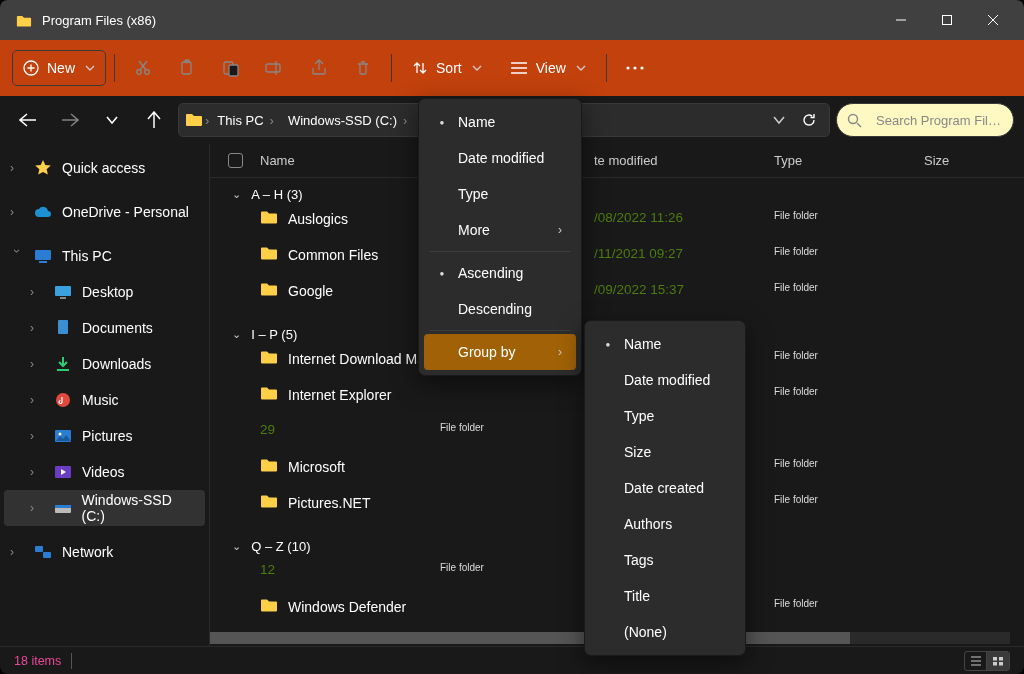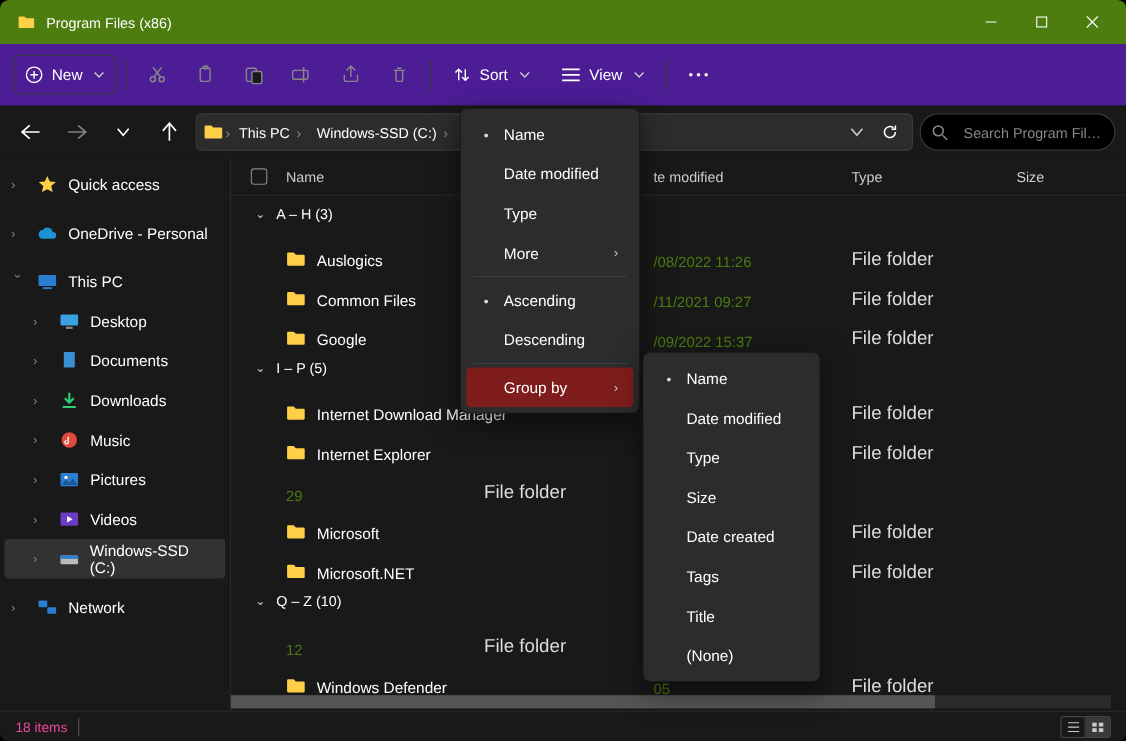--- a/index.html
+++ b/index.html
@@ -1,37 +1,37 @@
 <!DOCTYPE html>
 <html><head>
 <meta charset="utf-8">
 <style>
 * { margin: 0; padding: 0; box-sizing: border-box; font-family: "Segoe UI", Arial, sans-serif; }
 body { background: #000; overflow: hidden; width: 1024px; height: 674px; position: relative; }
 .window { width: 1024px; height: 674px; background: #191919; display: flex; flex-direction: column; color: #fff; border-radius: 8px; overflow: hidden; }
-.titlebar { height: 40px; display: flex; align-items: center; padding: 0 8px; background: #4d7c0f; }
+.titlebar { height: 40px; display: flex; align-items: center; padding: 0 8px; background: #404040; }
 .titlebar .icon { width: 16px; height: 14px; margin-left: 8px; }
 .titlebar .title { margin-left: 10px; font-size: 13px; color: #fff; }
 .titlebar .spacer { flex: 1; }
 .winbtn { width: 46px; height: 40px; display: flex; align-items: center; justify-content: center; color: #fff; }
 .winbtn svg { width: 12px; height: 12px; }
 
-.toolbar { height: 56px; display: flex; align-items: center; padding: 0 12px; gap: 4px; background: #4c1d95; }
+.toolbar { height: 56px; display: flex; align-items: center; padding: 0 12px; gap: 4px; background: #c2410c; }
 .tbtn { height: 36px; padding: 0 12px; display: flex; align-items: center; gap: 8px; border-radius: 4px; color: #fff; font-size: 14px; }
 .tibtn { width: 40px; height: 36px; display: flex; align-items: center; justify-content: center; color: #888; }
 .tsep { width: 1px; height: 28px; background: #3a3a3a; margin: 0 4px; }
 .new-btn { border: 1px solid #3a3a3a; border-radius: 5px; padding: 0 10px; }
 .chev { margin-left: 2px; }
 
 .navbar { height: 48px; display: flex; align-items: center; padding: 0 10px; gap: 6px; background: #191919; }
 .navbtn { width: 36px; height: 36px; display: flex; align-items: center; justify-content: center; color: #ddd; }
 .addr { flex: 1; height: 34px; background: #2c2c2c; border: 1px solid #3a3a3a; border-radius: 5px; display: flex; align-items: center; padding: 0 6px; gap: 2px; font-size: 13px; min-width: 0; overflow: hidden; }
 .addr .crumb { display: flex; align-items: center; gap: 6px; padding: 0 6px; white-space: nowrap; }
 .addr .csep { color: #888; }
-.searchbox { width: 178px; height: 34px; background: #000000; border: 1px solid #3a3a3a; border-radius: 17px; display: flex; align-items: center; padding: 0 10px; gap: 14px; color: #888; font-size: 13px; }
+.searchbox { width: 178px; height: 34px; background: #fef9c3; border: 1px solid #3a3a3a; border-radius: 17px; display: flex; align-items: center; padding: 0 10px; gap: 14px; color: #888; font-size: 13px; }
 
 .body { flex: 1; display: flex; min-height: 0; background: #191919; }
 .sidebar { width: 210px; border-right: 1px solid #2a2a2a; padding: 6px 0; overflow: hidden; }
 .sbitem { height: 36px; display: flex; align-items: center; padding: 0 10px; gap: 10px; font-size: 14px; color: #fff; }
 .sbitem.child { padding-left: 30px; }
 .sbitem.sel { background: #323232; border-radius: 4px; margin: 0 4px; padding-left: 26px; }
 .sbchev { width: 14px; color: #888; font-size: 12px; }
 .sbicon { width: 18px; height: 18px; display: flex; align-items: center; justify-content: center; }
 
 .content { flex: 1; display: flex; flex-direction: column; min-width: 0; position: relative; }
@@ -40,45 +40,45 @@
 .colhdr .c-name { flex: 1; display: flex; align-items: center; gap: 8px; }
 .colhdr .c-date { width: 180px; }
 .colhdr .c-type { width: 150px; }
 .colhdr .c-size { width: 100px; }
 .colhdr .sortind { color: #888; margin-left: auto; margin-right: 30px; font-size: 11px; }
 .chk { width: 15px; height: 15px; border: 1.5px solid #888; border-radius: 3px; }
 
 .list { flex: 1; overflow: hidden; }
 .grouphdr { height: 32px; display: flex; align-items: center; padding-left: 22px; gap: 10px; font-size: 13px; color: #fff; }
 .grouphdr .gchev { color: #ccc; font-size: 11px; }
-.row { height: 36px; display: flex; align-items: flex-end; font-size: 14px; color: #fff; }
+.row { height: 36px; display: flex; align-items: flex-start; font-size: 14px; color: #fff; }
 .row .r-pad { width: 50px; }
 .row .r-name { flex: 1; display: flex; align-items: center; gap: 10px; }
 .row .r-date { width: 180px; color: #4d7c0f; font-size: 13.5px; }
-.row .r-type { width: 150px; color: #ddd; font-size: 17px; }
+.row .r-type { width: 150px; color: #ddd; font-size: 10px; }
 .row .r-size { width: 100px; }
 .foldericon { width: 18px; height: 15px; }
 
 .hscroll { height: 12px; background: #2a2a2a; margin: 0 14px 2px 0; }
 .hscroll .thumb { height: 100%; width: 80%; background: #555; }
 
 .statusbar { height: 28px; display: flex; align-items: center; padding: 0 14px; font-size: 12.5px; color: #ec4899; border-top: 1px solid #2a2a2a; }
 .statusbar .ssep { width: 1px; height: 16px; background: #555; margin: 0 10px; }
 .statusbar .spacer { flex: 1; }
 .viewtoggle { display: flex; border: 1px solid #444; border-radius: 3px; }
 .viewtoggle div { width: 22px; height: 18px; display: flex; align-items: center; justify-content: center; }
 .viewtoggle div:first-child { border-right: 1px solid #444; }
 .viewtoggle .active { background: #3a3a3a; }
 
 .menu { position: absolute; background: #2c2c2c; border: 1px solid #1a1a1a; border-radius: 7px; box-shadow: 0 8px 24px rgba(0,0,0,0.5); padding: 5px; font-size: 14px; z-index: 100; }
 .menuitem { height: 36px; display: flex; align-items: center; padding: 0 14px 0 10px; border-radius: 4px; gap: 8px; color: #fff; }
 .menuitem .mark { width: 16px; display: flex; justify-content: center; color: #ddd; font-size: 8px; }
 .menuitem .lbl { flex: 1; }
 .menuitem .sub { color: #ccc; font-size: 12px; }
-.menuitem.hover { background: #7f1d1d; }
+.menuitem.hover { background: #a16207; }
 .msep { height: 1px; background: #3e3e3e; margin: 3px 6px; }
 </style>
 </head>
 <body>
 
 <div class="window">
 
   <div class="titlebar">
     <span class="icon">
       <svg viewBox="0 0 18 14">
@@ -460,21 +460,21 @@
             <div class="r-date">29</div>
             <div class="r-type">File folder</div>
             <div class="r-size"></div>
           </div>
           <div class="row">
             <div class="r-pad"></div>
             <div class="r-name">
               <span><svg class="foldericon" viewBox="0 0 18 14">
                   <path d="M1 2 a1 1 0 0 1 1-1 h5 l2 2 h7 a1 1 0 0 1 1 1 v8 a1 1 0 0 1 -1 1 H2 a1 1 0 0 1 -1-1 Z" fill="#ffcf48"></path>
                 </svg></span>
-              <span>Microsoft.NET</span>
+              <span>Pictures.NET</span>
             </div>
             <div class="r-date">29</div>
             <div class="r-type">File folder</div>
             <div class="r-size"></div>
           </div>
           <div class="grouphdr">
             <span class="gchev">⌄</span>
             <span>Q – Z (10)</span>
           </div>
           <div class="row">
@@ -577,20 +577,24 @@
   <div class="menuitem">
       <span class="mark"></span>
       <span class="lbl">Size</span>
     </div>
   <div class="menuitem">
       <span class="mark"></span>
       <span class="lbl">Date created</span>
     </div>
   <div class="menuitem">
       <span class="mark"></span>
+      <span class="lbl">Authors</span>
+    </div>
+  <div class="menuitem">
+      <span class="mark"></span>
       <span class="lbl">Tags</span>
     </div>
   <div class="menuitem">
       <span class="mark"></span>
       <span class="lbl">Title</span>
     </div>
   <div class="menuitem">
       <span class="mark"></span>
       <span class="lbl">(None)</span>
     </div>

